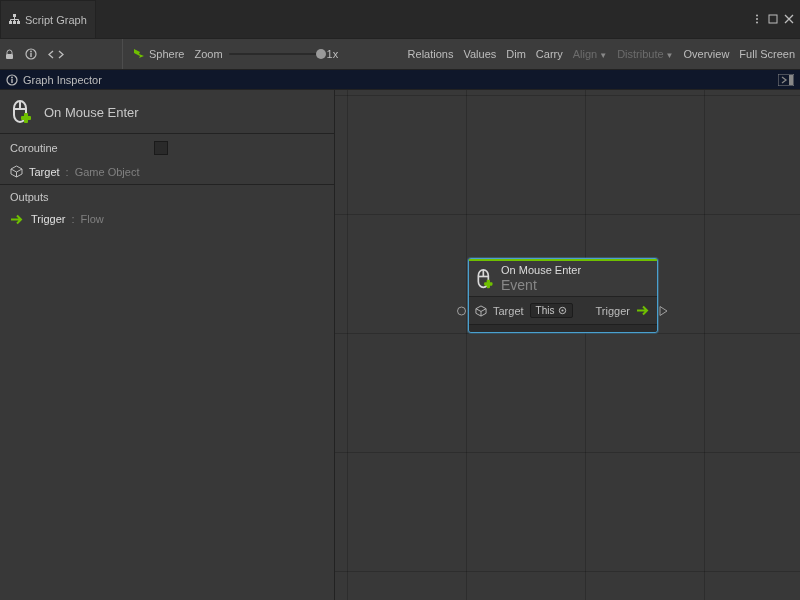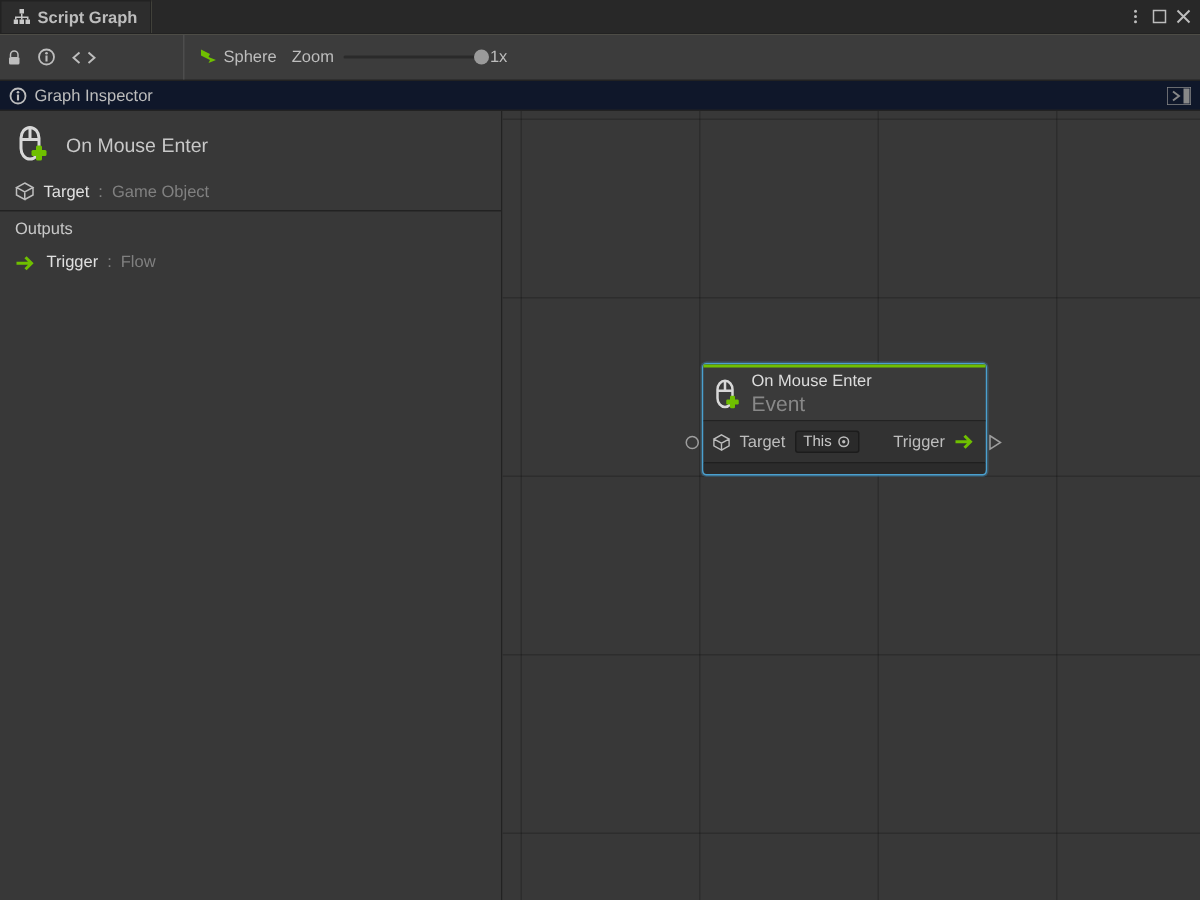--- a/index.html
+++ b/index.html
@@ -1,19 +1,19 @@
 <!DOCTYPE html>
 <html><head>
 <meta charset="utf-8">
 <style>
   * { box-sizing: border-box; margin: 0; padding: 0; font-family: Arial, sans-serif; }
   body { width: 800px; height: 600px; background: #383838; color: #bdbdbd; font-size: 11px; overflow: hidden; }
   
   
-  .tab-bar { height: 23px; background: #fef9c3; display: flex; align-items: stretch; border-bottom: 1px solid #222; font-weight: bold; }
+  .tab-bar { height: 39px; background: #fef9c3; display: flex; align-items: stretch; border-bottom: 1px solid #222; }
   .tab { display: flex; align-items: center; gap: 5px; padding: 0 8px; background: #2d2d2d; border-top: 1px solid #222; border-left: 1px solid #222; border-right: 1px solid #222; cursor: pointer; }
   .tab-bar .spacer { flex: 1; background: #282828; }
   .win-controls { display: flex; align-items: center; gap: 6px; padding: 0 6px; background: #282828; }
   
   
   .sub-toolbar { height: 31px; background: #3c3c3c; display: flex; align-items: center; border-bottom: 1px solid #222; }
   .sub-left { display: flex; align-items: center; height: 100%; border-right: 1px solid #4d4d4d; width: 123px; padding: 0 4px; gap: 10px; }
   .sub-right { flex: 1; display: flex; align-items: center; padding-left: 10px; gap: 10px; }
   .toolbar-text { color: #bdbdbd; }
   .toolbar-btn { padding: 2px 5px; color: #bdbdbd; cursor: pointer; border-radius: 2px; }
@@ -117,20 +117,30 @@
           <path d="M1 1 L7 4 L6 6 L11 8 L6 10 L7 8 L1 5 Z" fill="#6fbf00"></path>
         </svg>
       <span class="toolbar-text">Sphere</span>
     </div>
     <div class="zoom-wrap">
       <span class="toolbar-text">Zoom</span>
       <div class="zoom-track">
           <div class="zoom-handle"></div>
         </div>
       <span class="toolbar-text">1x</span>
+    </div>
+    <div class="toolbar-right-buttons">
+      <span class="toolbar-btn">Relations</span>
+      <span class="toolbar-btn">Values</span>
+      <span class="toolbar-btn">Dim</span>
+      <span class="toolbar-btn">Carry</span>
+      <span class="toolbar-btn disabled"><span>Align</span><span class="dropdown-caret">▼</span></span>
+      <span class="toolbar-btn disabled"><span>Distribute</span><span class="dropdown-caret">▼</span></span>
+      <span class="toolbar-btn">Overview</span>
+      <span class="toolbar-btn">Full Screen</span>
     </div>
   </div>
 </div>
 
 <div class="inspector-bar">
   <svg width="12" height="12" viewBox="0 0 12 12">
       <circle cx="6" cy="6" r="5" fill="none" stroke="#bdbdbd" stroke-width="1.2"></circle>
       <circle cx="6" cy="3.5" r="0.9" fill="#bdbdbd"></circle>
       <rect x="5.3" y="5" width="1.4" height="4" fill="#bdbdbd"></rect>
     </svg>
@@ -149,20 +159,24 @@
       <svg width="24" height="26" viewBox="0 0 24 26">
         <path d="M10 2 a6 7 0 0 1 6 7 v7 a6 7 0 0 1 -12 0 v-7 a6 7 0 0 1 6 -7 Z" fill="none" stroke="#d8d8d8" stroke-width="2"></path>
         <line x1="10" y1="2" x2="10" y2="10" stroke="#d8d8d8" stroke-width="2"></line>
         <line x1="4" y1="10" x2="16" y2="10" stroke="#d8d8d8" stroke-width="2"></line>
         <rect x="14" y="14" width="4" height="10" rx="1" fill="#6fbf00"></rect>
         <rect x="11" y="17" width="10" height="4" rx="1" fill="#6fbf00"></rect>
       </svg>
       <span class="node-title">On Mouse Enter</span>
     </div>
 
+    <div class="prop-row">
+      <span class="prop-label">Coroutine</span>
+      <div class="checkbox"></div>
+    </div>
 
     <div class="io-row">
       <svg width="13" height="13" viewBox="0 0 13 13">
           <path d="M6.5 1 L12 4 L6.5 7 L1 4 Z M1 4 V9 L6.5 12 V7 M12 4 V9 L6.5 12" fill="none" stroke="#bdbdbd" stroke-width="1"></path>
         </svg>
       <span class="io-label">Target</span>
       <span class="io-type"> : </span>
       <span class="io-type">Game Object</span>
     </div>
 

